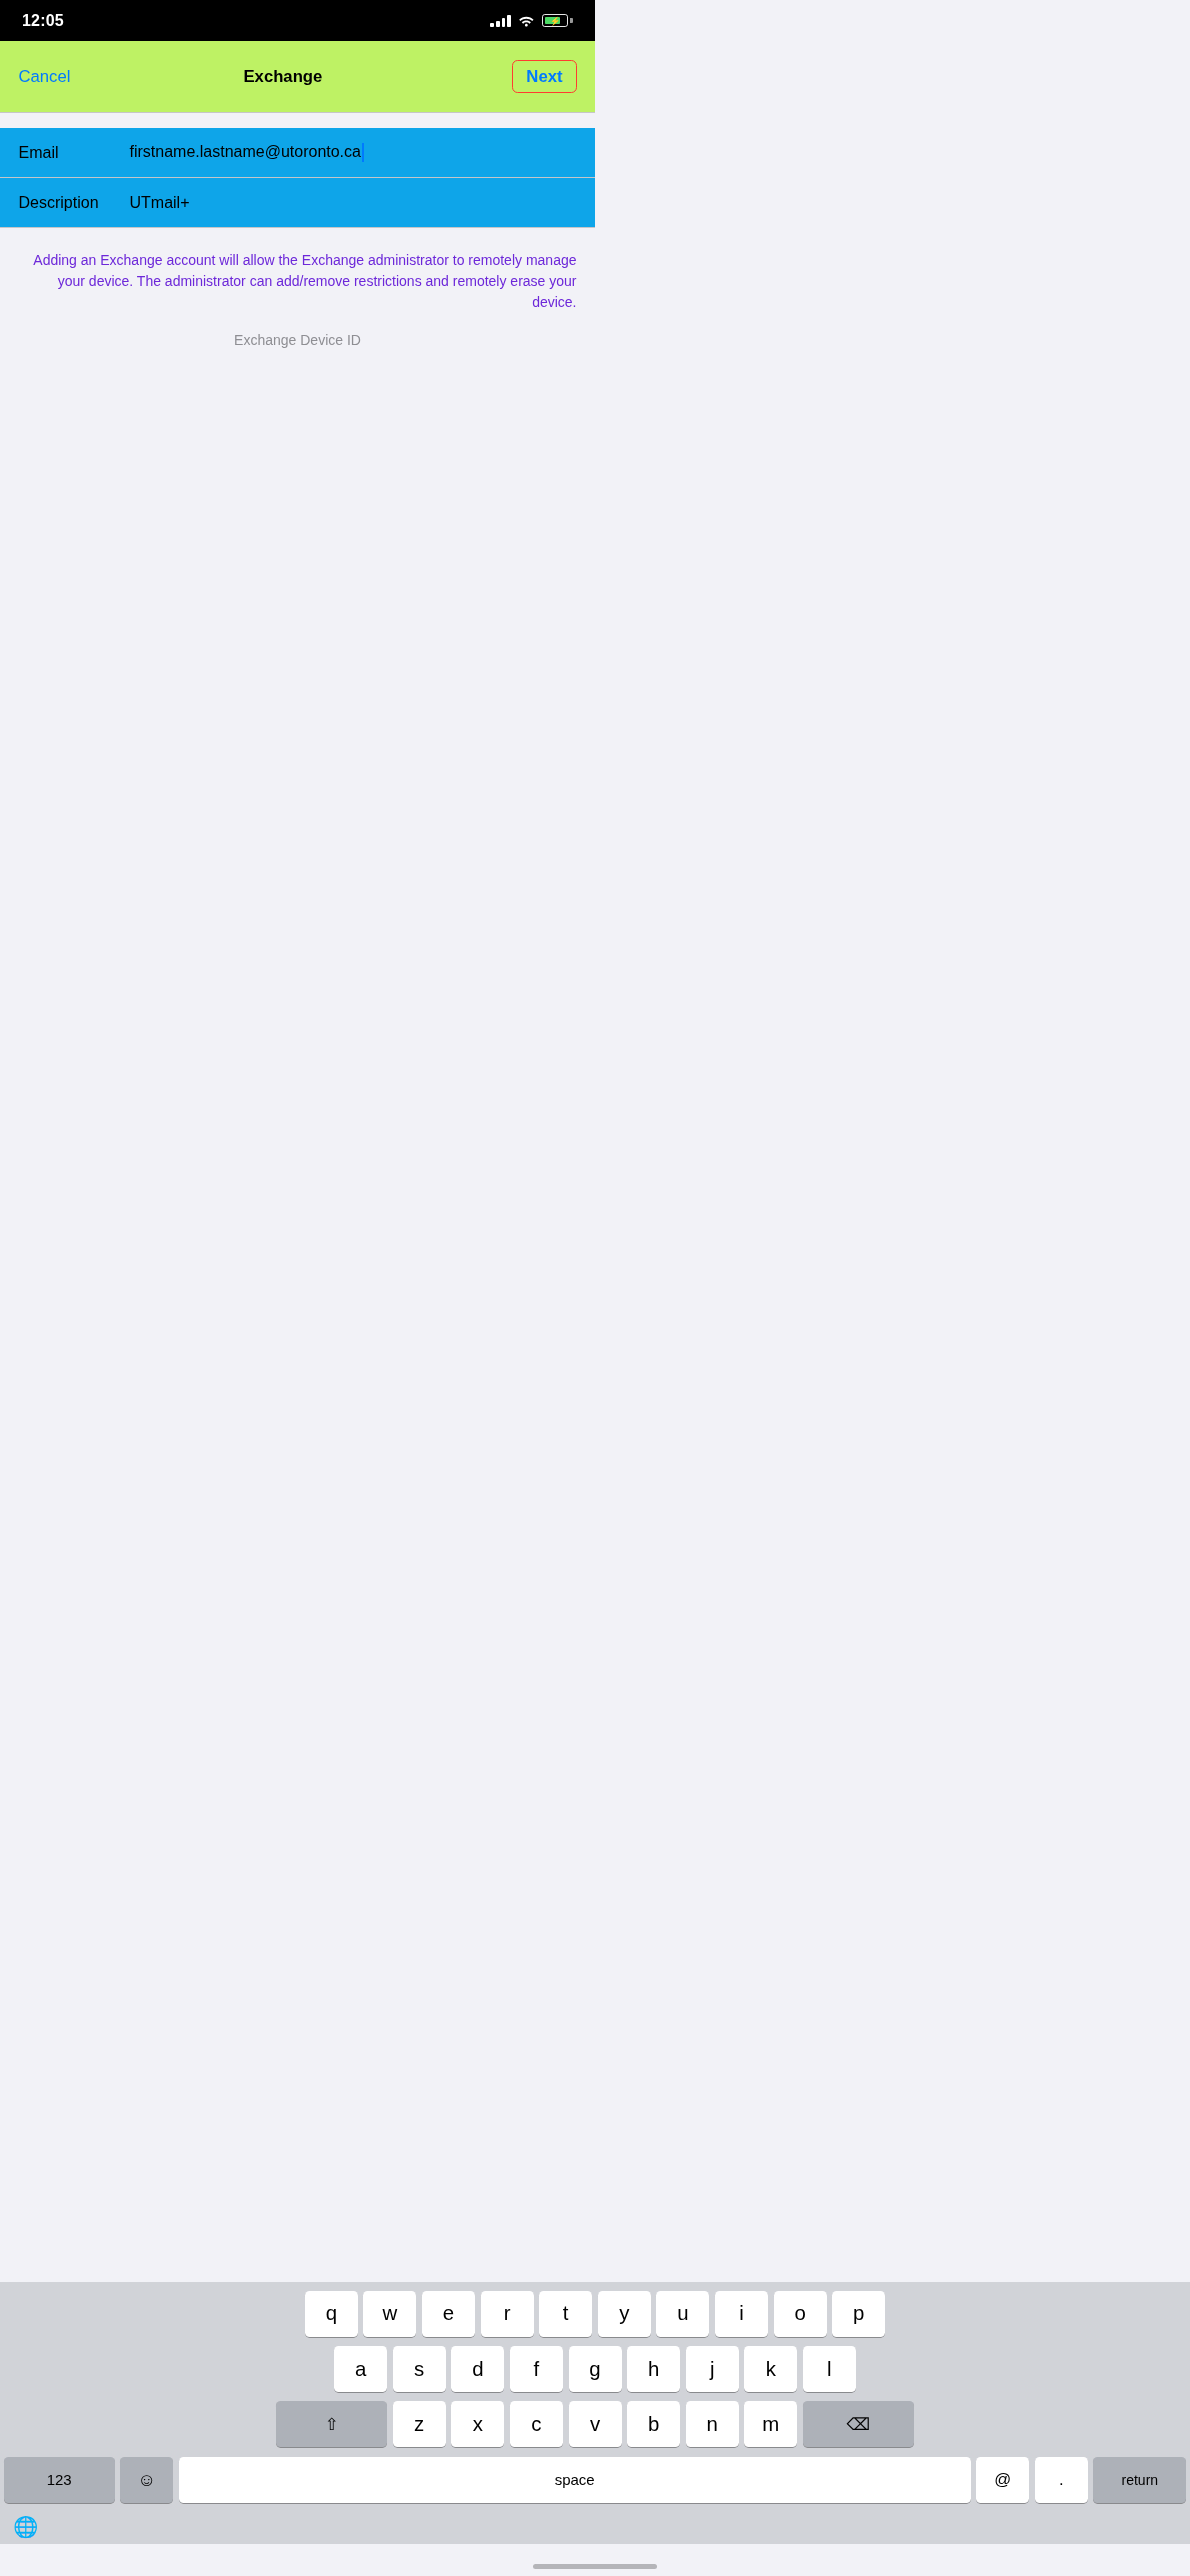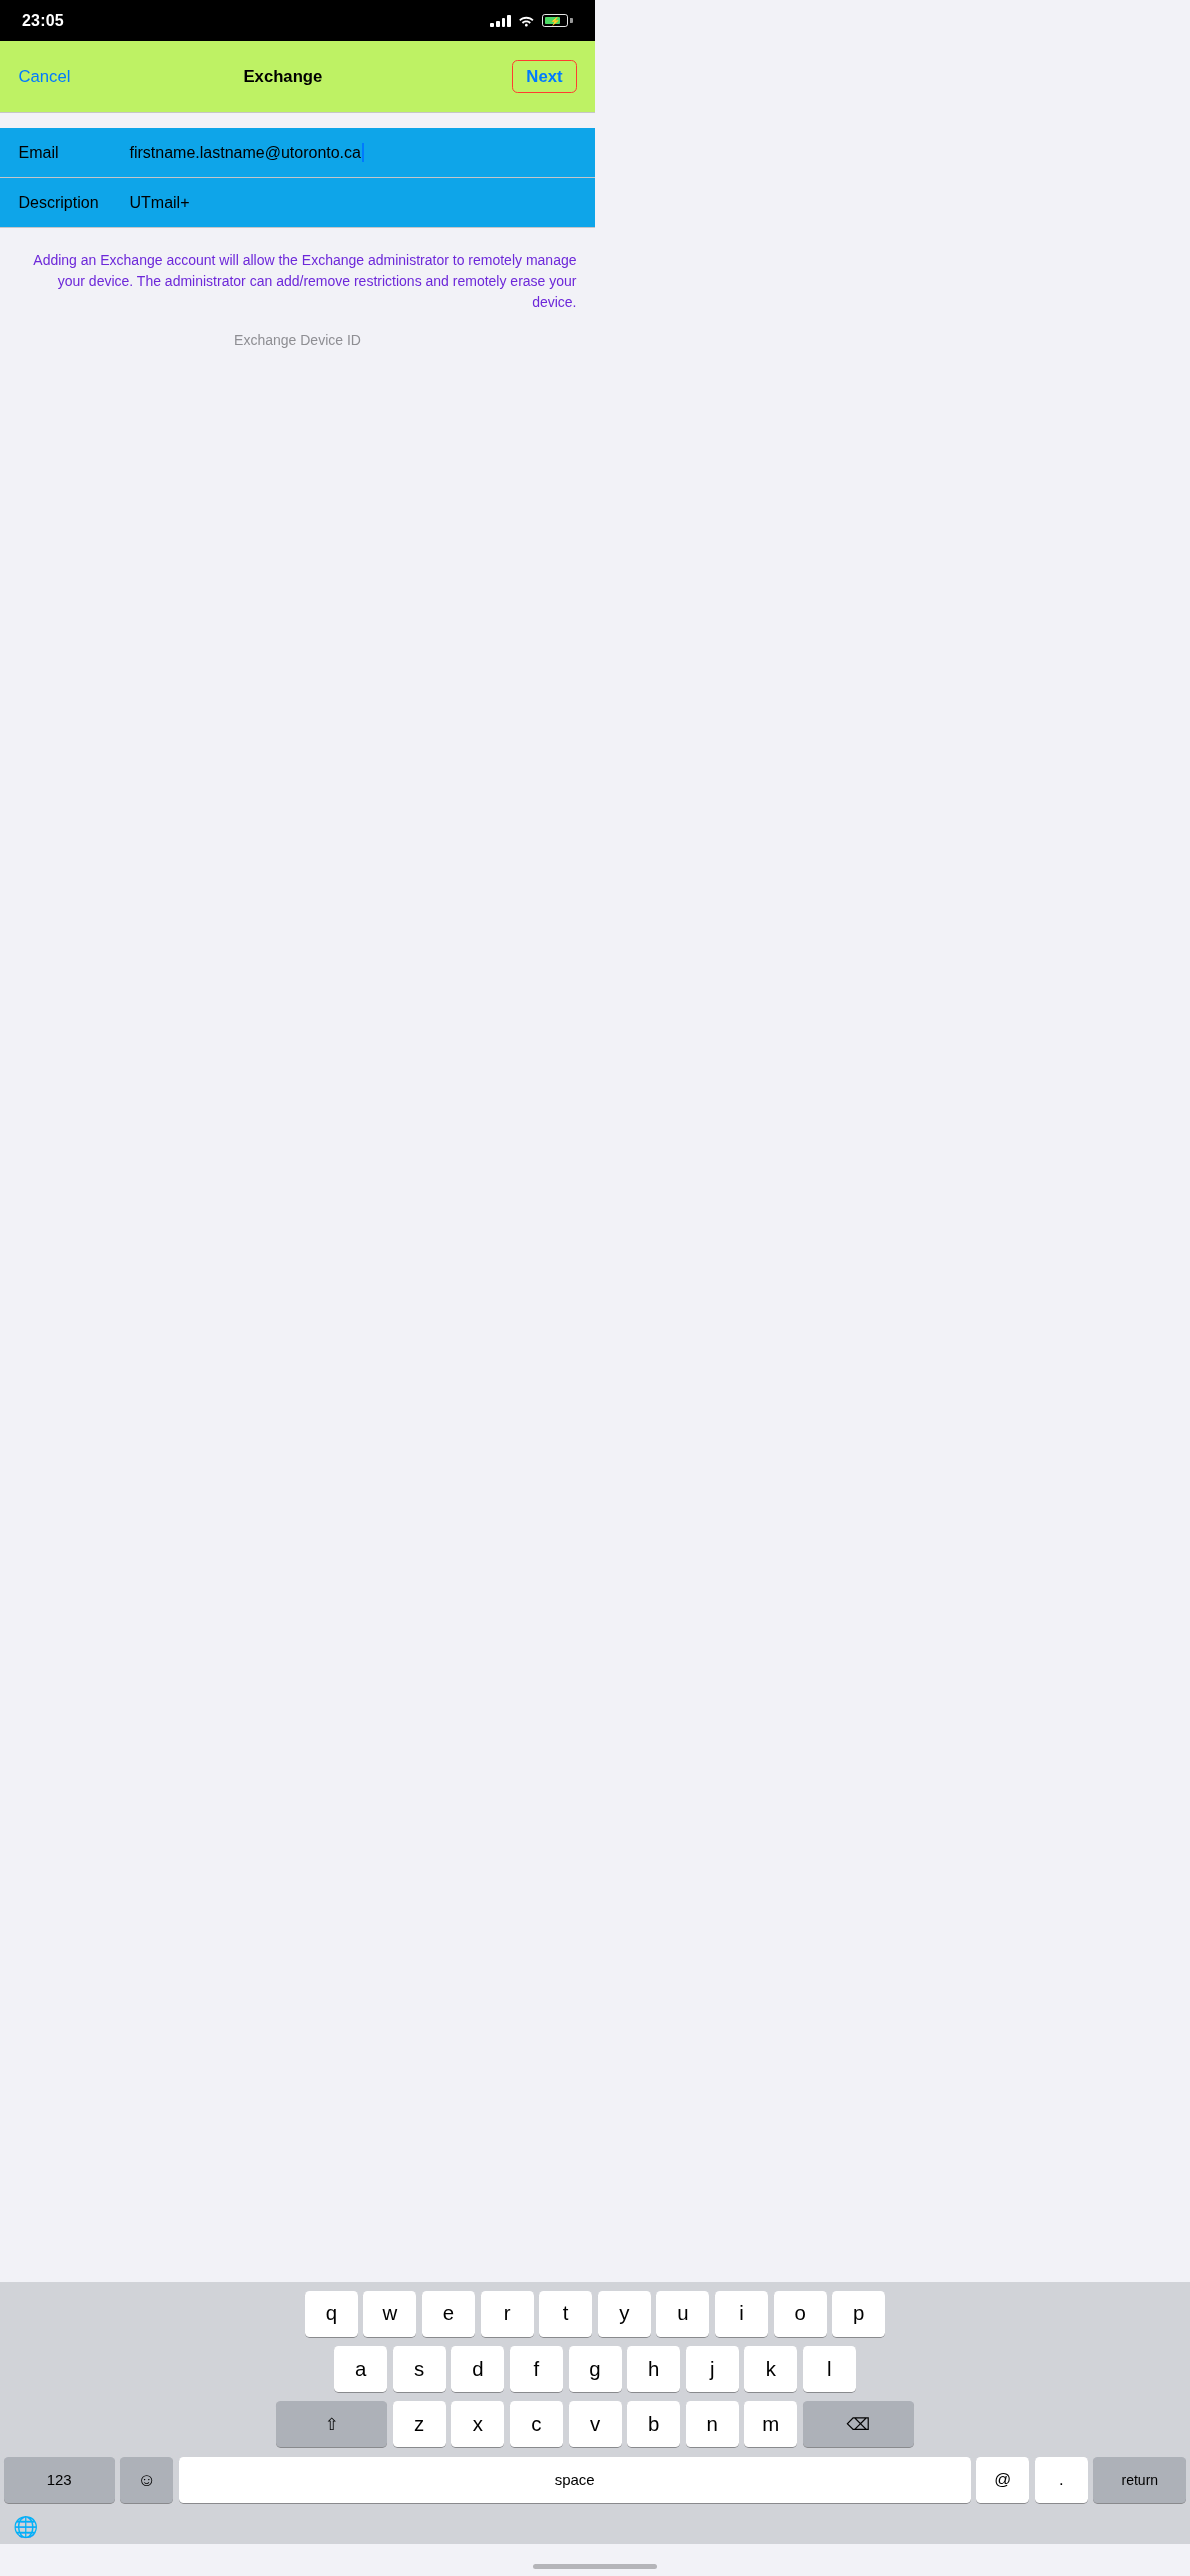--- a/index.html
+++ b/index.html
@@ -143,21 +143,21 @@
     .form-label {
       font-size: 16px;
       color: #000;
       min-width: 111px;
     }
     .form-value {
       font-size: 16px;
       color: #000;
       flex: 1;
       display: flex;
-      align-items: flex-end;
+      align-items: flex-start;
     }
     .form-cursor {
       display: inline-block;
       width: 1.9px;
       height: 18.5px;
       background: #007aff;
       margin-left: 0.9px;
       vertical-align: middle;
       animation: blink 1s step-end infinite;
     }
@@ -264,21 +264,21 @@
       align-items: center;
       justify-content: center;
       color: #000;
       font-size: 20.4px;
     }
   </style>
 </head>
 <body>
 
 <div class="status-bar">
-  <span class="status-time">23:05</span>
+  <span class="status-time">12:05</span>
   <div class="status-icons">
     <div class="signal-bars">
       <span></span>
         <span></span>
         <span></span>
         <span></span>
     </div>
     <div class="wifi-icon">
       <svg viewBox="0 0 18 14" fill="white">
         <path d="M9 10.5c-.83 0-1.5.67-1.5 1.5S8.17 13.5 9 13.5s1.5-.67 1.5-1.5-.67-1.5-1.5-1.5z"></path>

